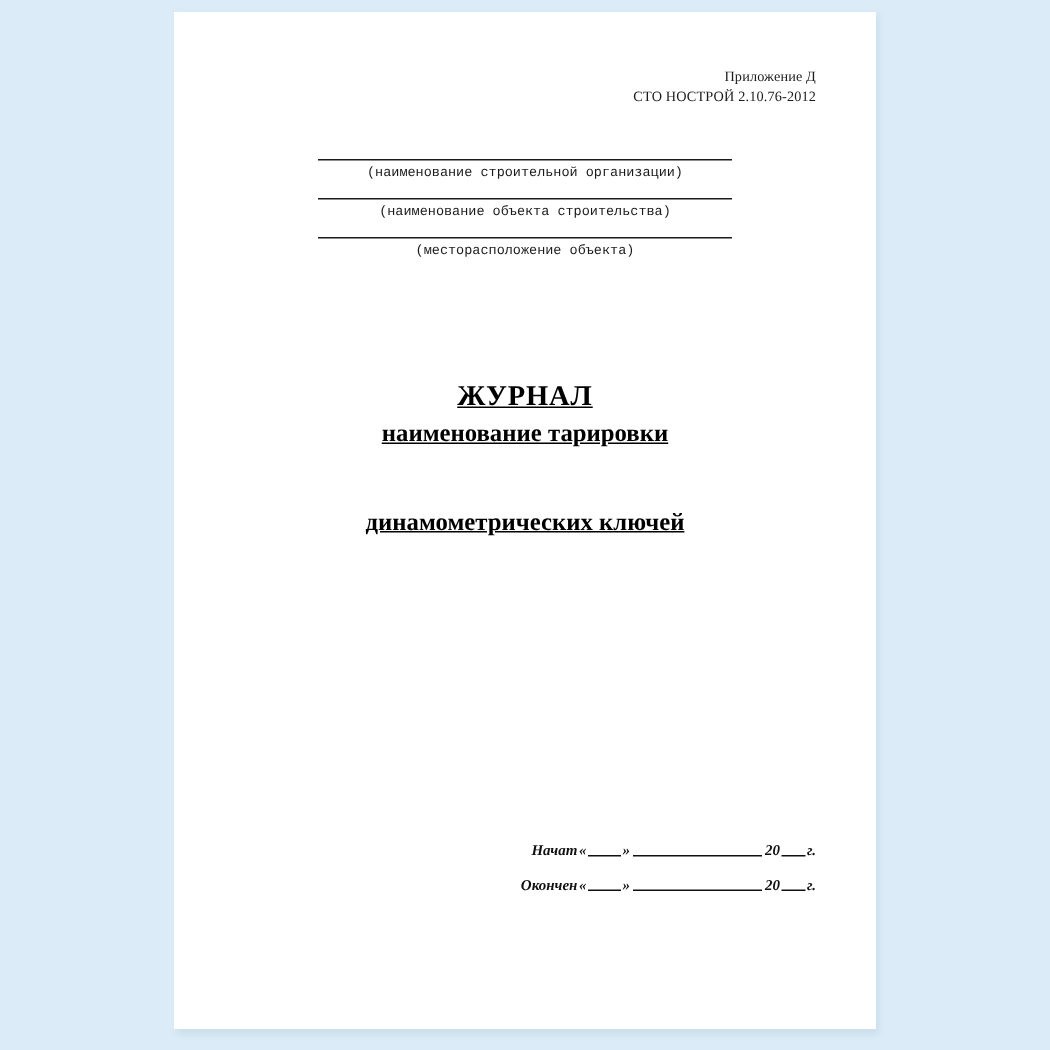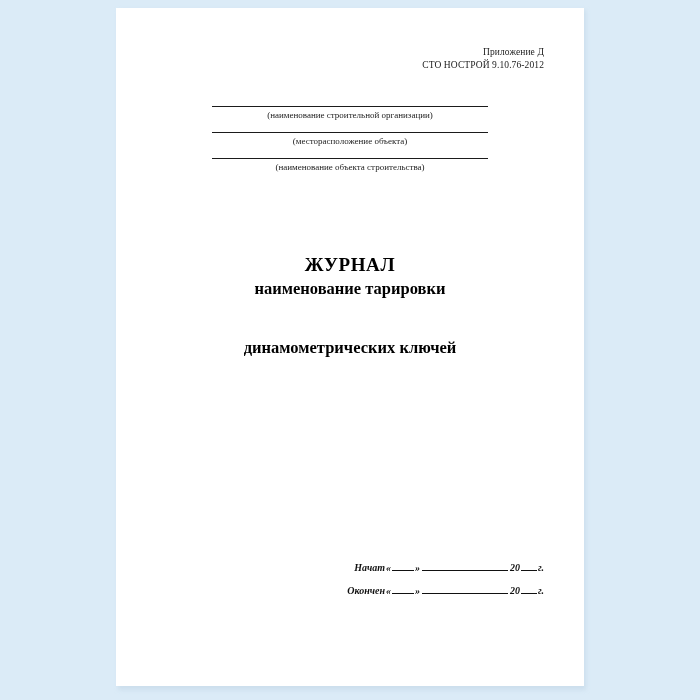--- a/index.html
+++ b/index.html
@@ -46,20 +46,21 @@
     line-height: 13px;
     color: #1b1b1b;
     letter-spacing: 0.1px;
   }
   .doc-header div {
     white-space: nowrap;
   }
   
   .fill-block {
     margin-top: 34px;
+    font-family: Liberation Mono, monospace;
   }
   .fill-group {
     margin-bottom: 10px;
   }
   .fill-rule {
     border-bottom: 1px solid #1b1b1b;
     height: 0;
     margin: 0 auto;
     width: 276px;
   }
@@ -72,20 +73,21 @@
     margin: 1px auto 0 auto;
   }
   .fill-group.g2 .fill-rule,
   .fill-group.g2 .fill-caption { width: 276px; }
   
   .title-block {
     margin-top: 78px;
     text-align: center;
     color: #000000;
     font-weight: bold;
+    text-decoration: underline;
   }
   .title-main {
     font-size: 19px;
     letter-spacing: 0.6px;
     line-height: 25px;
   }
   .title-sub1 {
     font-size: 16.5px;
     line-height: 23px;
   }
@@ -138,38 +140,38 @@
 <body>
 
 <div class="stage">
 
   <div class="page-shadow"></div>
 
   <div class="page">
 
     <div class="doc-header">
       <div>Приложение Д</div>
-      <div>СТО НОСТРОЙ 9.10.76-2012</div>
+      <div>СТО НОСТРОЙ 2.10.76-2012</div>
     </div>
 
     <div class="fill-block">
 
       <div class="fill-group g1">
         <div class="fill-rule"></div>
         <div class="fill-caption">(наименование строительной организации)</div>
       </div>
 
+      <div class="fill-group g2">
+        <div class="fill-rule"></div>
+        <div class="fill-caption">(наименование объекта строительства)</div>
+      </div>
+
       <div class="fill-group g3">
         <div class="fill-rule"></div>
         <div class="fill-caption">(месторасположение объекта)</div>
-      </div>
-
-      <div class="fill-group g2">
-        <div class="fill-rule"></div>
-        <div class="fill-caption">(наименование объекта строительства)</div>
       </div>
 
     </div>
 
     <div class="title-block">
       <div class="title-main">ЖУРНАЛ</div>
       <div class="title-sub1">наименование тарировки</div>
       <div class="title-sub2">динамометрических ключей</div>
     </div>
 

